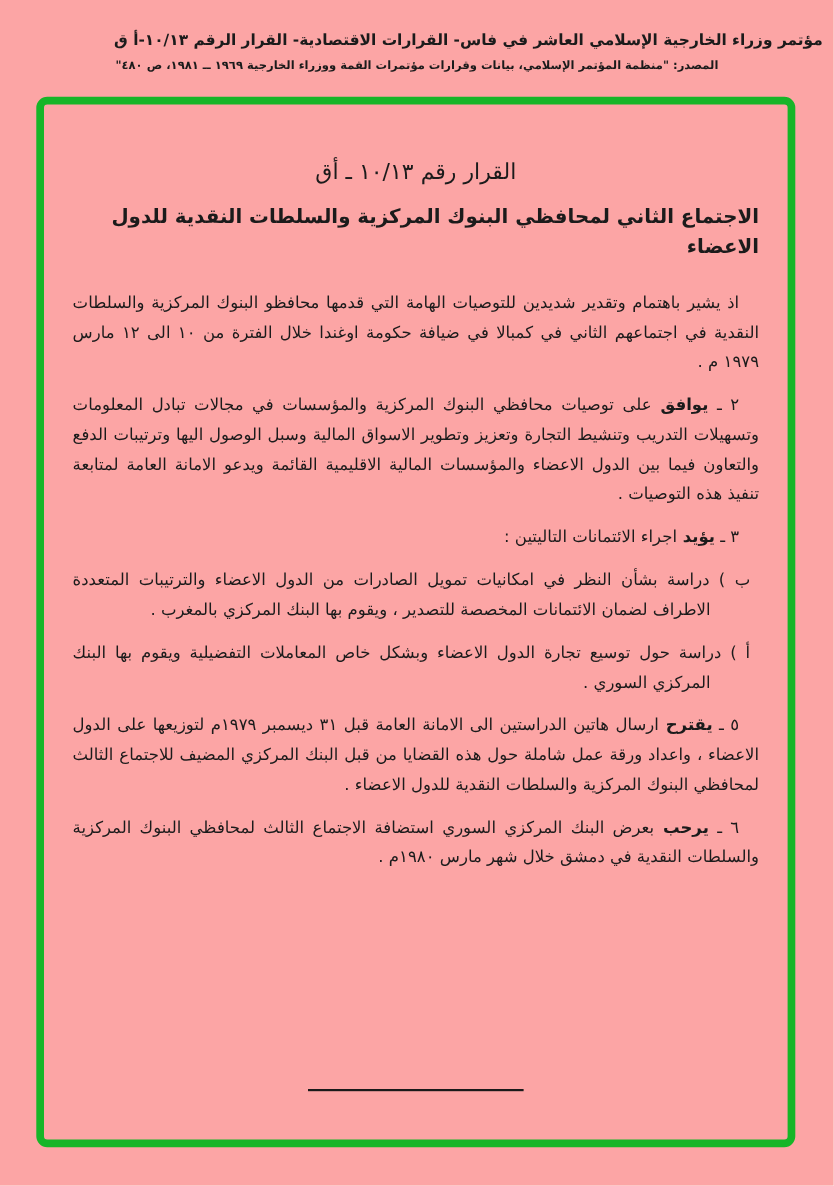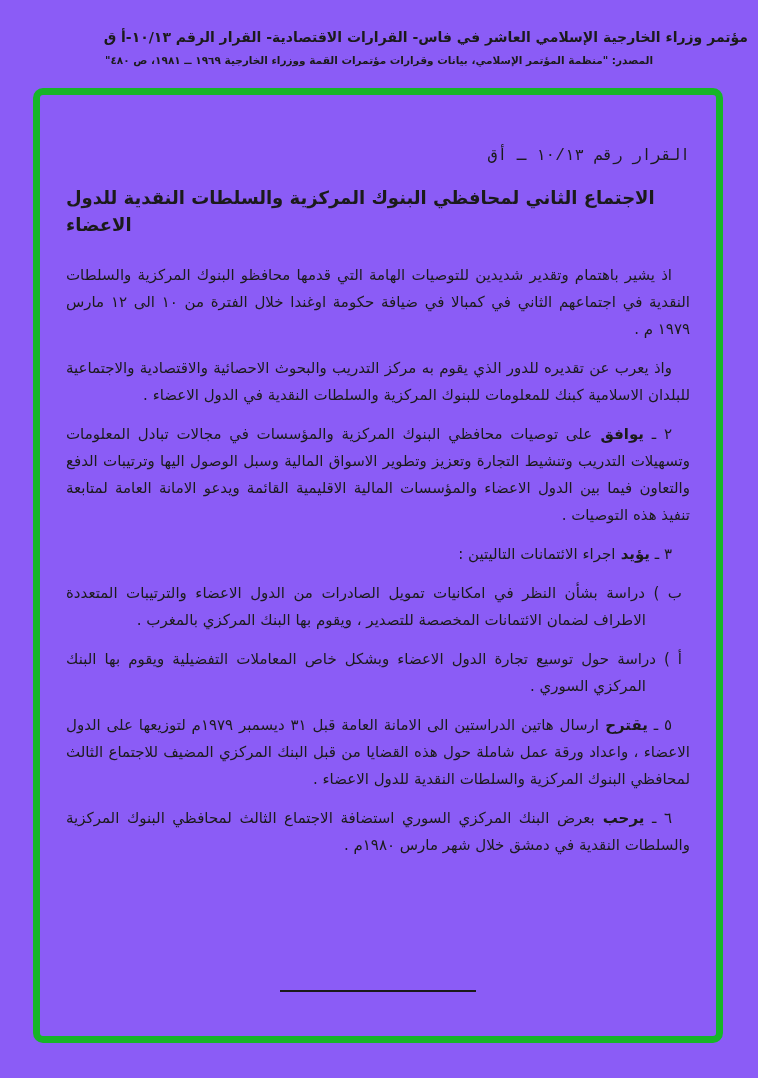--- a/index.html
+++ b/index.html
@@ -1,33 +1,33 @@
 <!DOCTYPE html>
 <html lang="ar"><head>
 <meta charset="utf-8">
 <style>
   html,body{margin:0;padding:0;background:#ffffff;}
   .page{
-    position:relative;width:758px;height:1078px;background:#8b5cf6;
+    position:relative;width:758px;height:1078px;background:#fca5a5;
     font-family:"DejaVu Sans",sans-serif;color:#1b1b1b;overflow:hidden;
   }
   .header{position:absolute;top:26px;left:0;right:0;direction:rtl;padding:0 10px;}
   .header-l1{font-weight:bold;font-size:14px;text-align:right;line-height:22px;}
   .header-l2{font-weight:bold;font-size:10.5px;text-align:center;margin-top:4px;line-height:16px;}
   .frame{
     position:absolute;left:33px;top:88px;width:690px;height:955px;
     border:7px solid #17b528;border-radius:10px;box-sizing:border-box;
   }
   .content{
     position:absolute;top:0;left:0;right:0;bottom:0;
     padding:48px 26px 0 26px;direction:rtl;text-align:justify;
     font-size:15px;line-height:27px;overflow:hidden;
   }
-  .res-line{text-align:right;font-size:16px;margin:0 0 14px;text-indent:0;font-family:Liberation Mono, monospace;}
-  .doc-title{text-align:left;font-weight:bold;font-size:18px;margin:0 0 24px;text-indent:0;}
+  .res-line{text-align:center;font-size:20px;margin:0 0 14px;text-indent:0;}
+  .doc-title{text-align:right;font-weight:bold;font-size:18px;margin:0 0 24px;text-indent:0;}
   .para{margin:0 0 12px;text-indent:18px;}
   .kind-sub{padding-right:44px;text-indent:-36px;}
   .p0{text-align-last:left;}
   .lead{font-weight:bold;}
   .sep{
     position:absolute;bottom:36px;left:50%;width:196px;margin-left:-98px;
     border:0;border-top:2px solid #1a1a1a;height:0;
   }
 </style>
 </head>
@@ -39,21 +39,20 @@
     <div class="header-l1">مؤتمر وزراء الخارجية الإسلامي العاشر في فاس- القرارات الاقتصادية- القرار الرقم ١٠/١٣-أ ق</div>
     <div class="header-l2">المصدر: "منظمة المؤتمر الإسلامي، بيانات وقرارات مؤتمرات القمة ووزراء الخارجية ١٩٦٩ ــ ١٩٨١، ص ٤٨٠"</div>
   </div>
 
   <div class="frame" style="border-color: rgb(23, 181, 40);">
     <div class="content">
       <p class="res-line">القرار رقم ١٠/١٣ ـ أق</p>
       <p class="doc-title">الاجتماع الثاني لمحافظي البنوك المركزية والسلطات النقدية للدول الاعضاء</p>
       <div>
           <p class="para kind-para"><span class="num"></span><span class="lead"></span><span class="text">اذ يشير باهتمام وتقدير شديدين للتوصيات الهامة التي قدمها محافظو البنوك المركزية والسلطات النقدية في اجتماعهم الثاني في كمبالا في ضيافة حكومة اوغندا خلال الفترة من ١٠ الى ١٢ مارس ١٩٧٩ م .</span></p>
-          <p class="para kind-para"><span class="num"></span><span class="lead"></span><span class="text">واذ يعرب عن تقديره للدور الذي يقوم به مركز التدريب والبحوث الاحصائية والاقتصادية والاجتماعية للبلدان الاسلامية كبنك للمعلومات للبنوك المركزية والسلطات النقدية في الدول الاعضاء .</span></p>
           <p class="para kind-item"><span class="num">٢ ـ </span><span class="lead">يوافق </span><span class="text">على توصيات محافظي البنوك المركزية والمؤسسات في مجالات تبادل المعلومات وتسهيلات التدريب وتنشيط التجارة وتعزيز وتطوير الاسواق المالية وسبل الوصول اليها وترتيبات الدفع والتعاون فيما بين الدول الاعضاء والمؤسسات المالية الاقليمية القائمة ويدعو الامانة العامة لمتابعة تنفيذ هذه التوصيات .</span></p>
           <p class="para kind-item"><span class="num">٣ ـ </span><span class="lead">يؤيد </span><span class="text">اجراء الائتمانات التاليتين :</span></p>
           <p class="para kind-sub"><span class="num">ب ) </span><span class="lead"></span><span class="text">دراسة بشأن النظر في امكانيات تمويل الصادرات من الدول الاعضاء والترتيبات المتعددة الاطراف لضمان الائتمانات المخصصة للتصدير ، ويقوم بها البنك المركزي بالمغرب .</span></p>
           <p class="para kind-sub"><span class="num">أ ) </span><span class="lead"></span><span class="text">دراسة حول توسيع تجارة الدول الاعضاء وبشكل خاص المعاملات التفضيلية ويقوم بها البنك المركزي السوري .</span></p>
           <p class="para kind-item"><span class="num">٥ ـ </span><span class="lead">يقترح </span><span class="text">ارسال هاتين الدراستين الى الامانة العامة قبل ٣١ ديسمبر ١٩٧٩م لتوزيعها على الدول الاعضاء ، واعداد ورقة عمل شاملة حول هذه القضايا من قبل البنك المركزي المضيف للاجتماع الثالث لمحافظي البنوك المركزية والسلطات النقدية للدول الاعضاء .</span></p>
           <p class="para kind-item"><span class="num">٦ ـ </span><span class="lead">يرحب </span><span class="text">بعرض البنك المركزي السوري استضافة الاجتماع الثالث لمحافظي البنوك المركزية والسلطات النقدية في دمشق خلال شهر مارس ١٩٨٠م .</span></p>
         </div>
     </div>
     <hr class="sep">
   </div>

